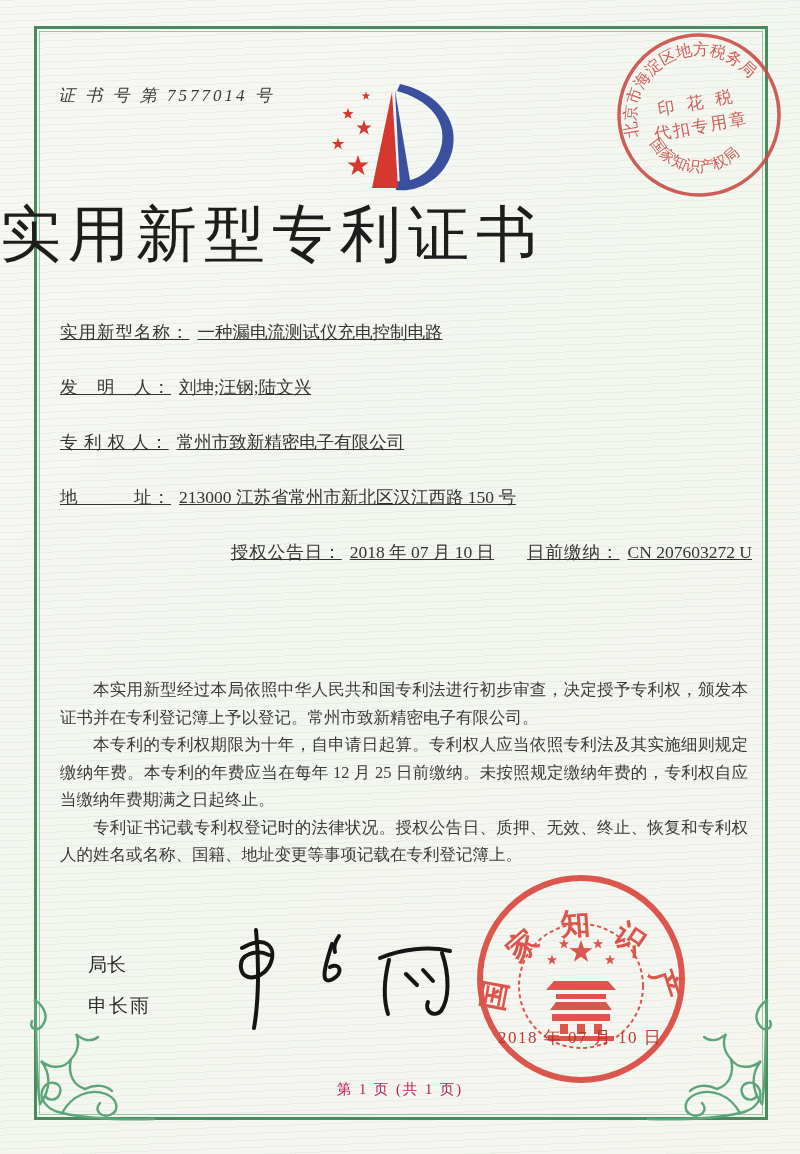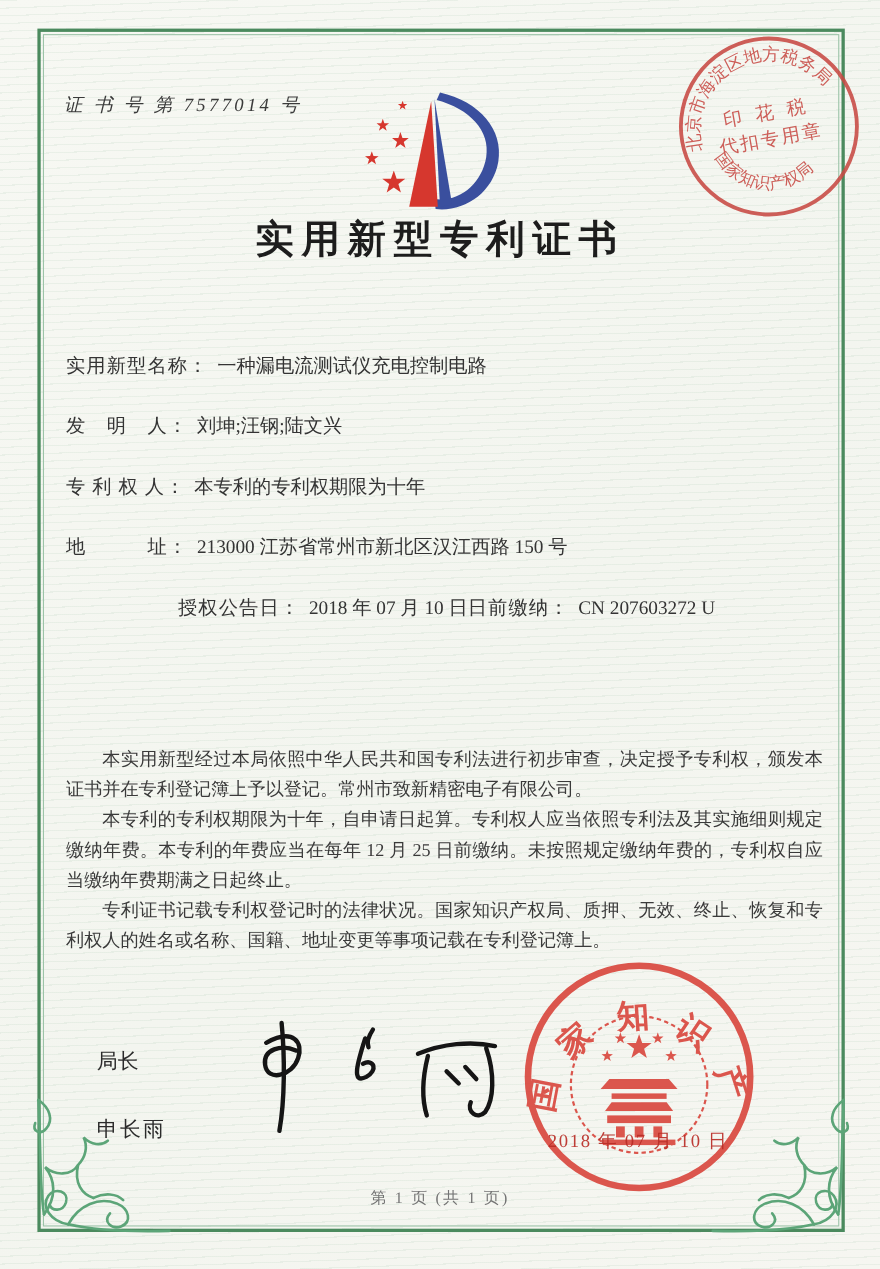--- a/index.html
+++ b/index.html
@@ -29,55 +29,55 @@
     border: 1px solid #9cc4a8;
     pointer-events: none;
   }
   .cert-number {
     position: absolute; top: 84px; left: 58px;
     font-size: 17px; letter-spacing: 3px; color: #3a3a3a; font-style: italic;
   }
   .logo { position: absolute; top: 76px; left: 326px; }
   .title {
     position: absolute; top: 194px; left: 0; width: 100%;
-    text-align: center;
-    font-size: 35px; font-weight: 700; color: #1d1d1d;
+    text-align: left;
+    font-size: 61px; font-weight: 400; color: #1d1d1d;
     letter-spacing: 7px;
   }
   .fields {
     position: absolute; top: 318px; left: 60px; width: 692px;
-    font-size: 17.5px; color: #343434;
+    font-size: 17.5px; color: #343434; text-decoration: underline;
   }
   .field-row { margin-bottom: 27px; line-height: 28px; white-space: nowrap; }
   .field-row .lbl { letter-spacing: 1px; }
   .field-row .val { margin-left: 8px; }
-  .row-split { display: flex; justify-content: center; }
+  .row-split { display: flex; justify-content: flex-end; gap: 33px; }
   .paragraphs {
     position: absolute; top: 676px; left: 60px; width: 688px;
     font-size: 16.5px; line-height: 1.67; color: #3a3a3a;
     text-align: justify;
   }
   .paragraphs p { text-indent: 2em; }
   .director-block {
     position: absolute; left: 88px; top: 952px;
     font-family: "Liberation Sans", "DejaVu Sans", sans-serif;
     font-size: 19px; color: #2b2b2b;
   }
-  .director-name { margin-top: 36px; letter-spacing: 2px; }
+  .director-name { margin-top: 15px; letter-spacing: 2px; }
   .signature { position: absolute; left: 212px; top: 918px; }
   .seal { position: absolute; left: 470px; top: 868px; }
   .seal-date {
     position: absolute; left: 498px; top: 1026px;
     font-size: 17px; letter-spacing: 1.5px;
     color: rgba(185, 45, 38, 0.92);
   }
   .tax-stamp { position: absolute; left: 610px; top: 26px; transform: rotate(-10deg); }
   .footer {
     position: absolute; top: 1080px; left: 0; width: 100%;
-    text-align: center; font-size: 14.5px; letter-spacing: 2px; color: #737373;
+    text-align: center; font-size: 14.5px; letter-spacing: 2px; color: #be185d;
   }
   .flourish { position: absolute; bottom: 22px; }
   .flourish.left { left: 22px; }
   .flourish.right { right: 20px; transform: scaleX(-1); }
 </style>
 </head>
 <body>
 
 <div class="paper"></div>
 <div class="frame"></div>
@@ -142,39 +142,39 @@
 </svg>
 
 <div class="fields">
   <div class="field-row">
     <span class="lbl">实用新型名称：</span><span class="val">一种漏电流测试仪充电控制电路</span>
   </div>
   <div class="field-row">
     <span class="lbl">发　明　人：</span><span class="val">刘坤;汪钢;陆文兴</span>
   </div>
   <div class="field-row">
-    <span class="lbl">专 利 权 人：</span><span class="val">本专利的专利权期限为十年</span>
+    <span class="lbl">专 利 权 人：</span><span class="val">常州市致新精密电子有限公司</span>
   </div>
   <div class="field-row">
     <span class="lbl">地　　　址：</span><span class="val">213000 江苏省常州市新北区汉江西路 150 号</span>
   </div>
   <div class="field-row row-split">
     <span>
       <span class="lbl">授权公告日：</span><span class="val">2018 年 07 月 10 日</span>
     </span>
     <span>
       <span class="lbl">日前缴纳：</span><span class="val">CN 207603272 U</span>
     </span>
   </div>
 </div>
 
 <div class="paragraphs">
   <p>本实用新型经过本局依照中华人民共和国专利法进行初步审查，决定授予专利权，颁发本证书并在专利登记簿上予以登记。常州市致新精密电子有限公司。</p>
   <p>本专利的专利权期限为十年，自申请日起算。专利权人应当依照专利法及其实施细则规定缴纳年费。本专利的年费应当在每年 12 月 25 日前缴纳。未按照规定缴纳年费的，专利权自应当缴纳年费期满之日起终止。</p>
-  <p>专利证书记载专利权登记时的法律状况。国家知识产权局、质押、无效、终止、恢复和专利权人的姓名或名称、国籍、地址变更等事项记载在专利登记簿上。</p>
+  <p>专利证书记载专利权登记时的法律状况。授权公告日、质押、无效、终止、恢复和专利权人的姓名或名称、国籍、地址变更等事项记载在专利登记簿上。</p>
 </div>
 
 <div class="director-block">
   <div>局长</div>
   <div class="director-name">申长雨</div>
 </div>
 
 <svg class="signature" width="260" height="118" viewBox="0 0 260 118" fill="none" stroke="#151515" stroke-width="4" stroke-linecap="round" stroke-linejoin="round">
   <path d="M 30,30 C 55,16 64,30 59,44 C 54,60 31,66 29,50 C 27,36 44,31 57,37"></path>
   <path d="M 44,12 C 47,42 47,82 42,110"></path>

